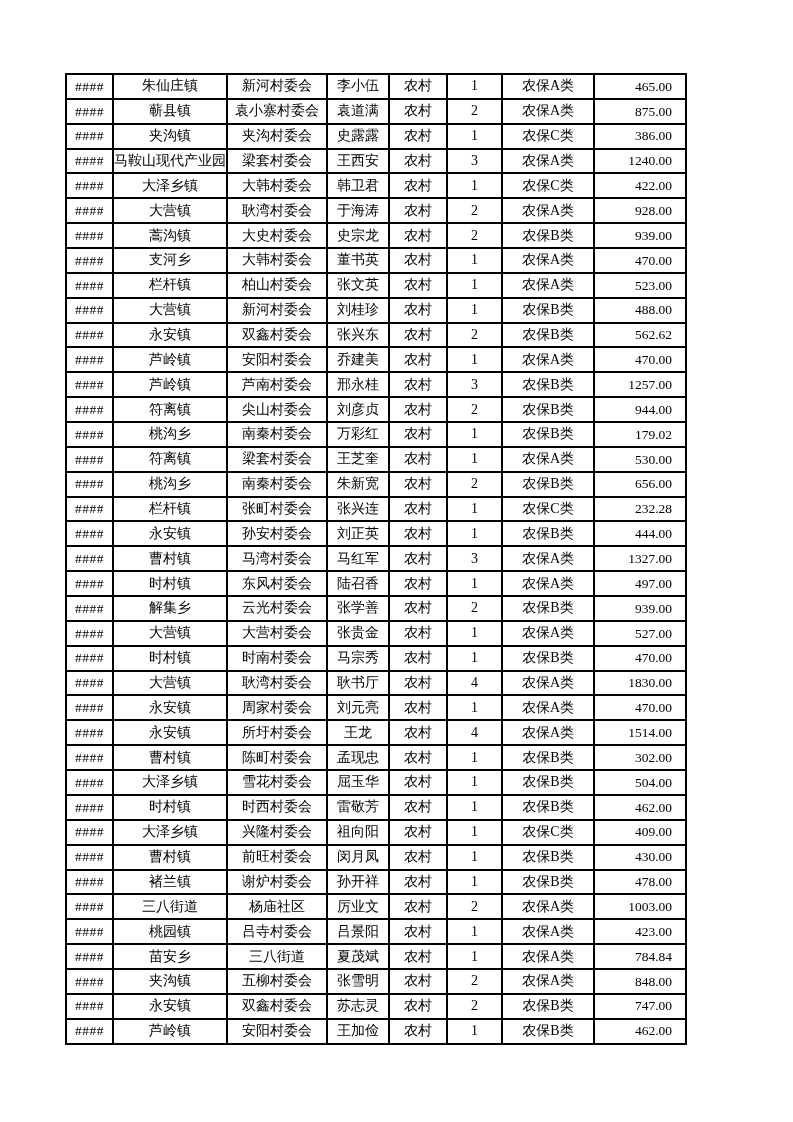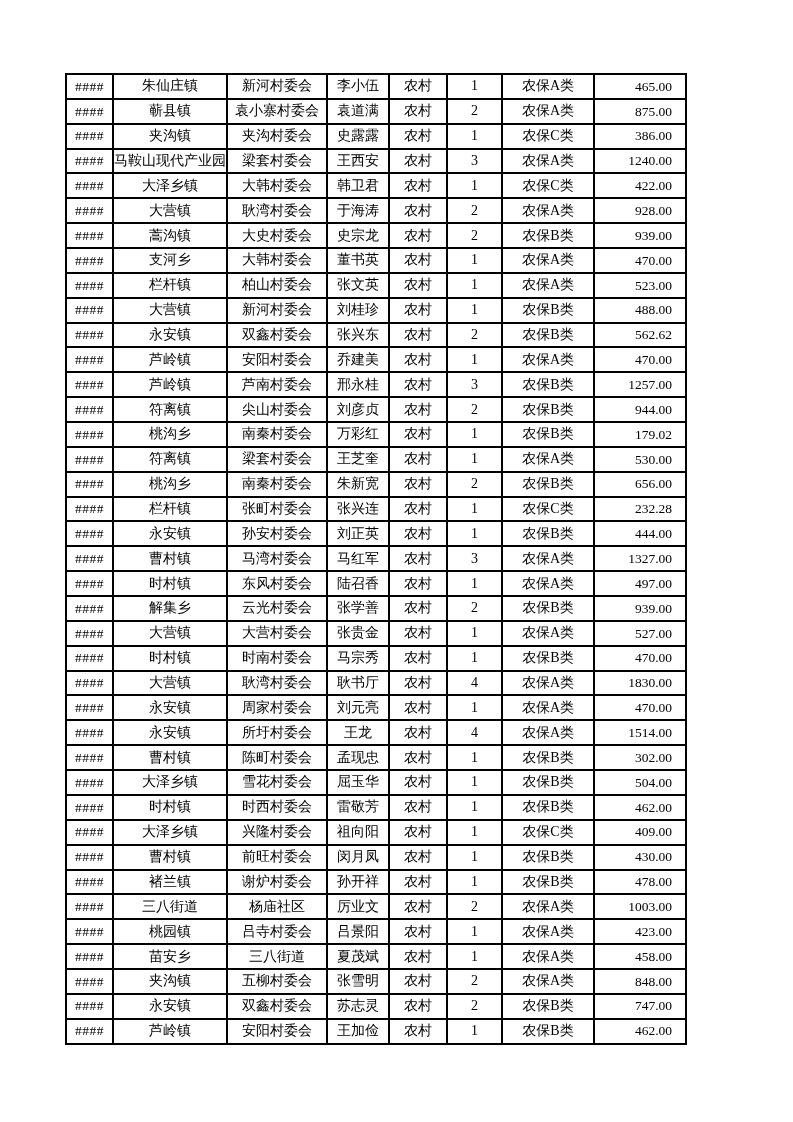--- a/index.html
+++ b/index.html
@@ -1570,21 +1570,21 @@
               <span>1</span>
             </div>
           </td>
           <td>
             <div class="cb">
               <span>农保A类</span>
             </div>
           </td>
           <td>
             <div class="cb num">
-              <span>458.00</span>
+              <span>784.84</span>
             </div>
           </td>
         </tr>
         <tr>
           <td>
             <div class="cb hash">
               <span>####</span>
             </div>
           </td>
           <td>

